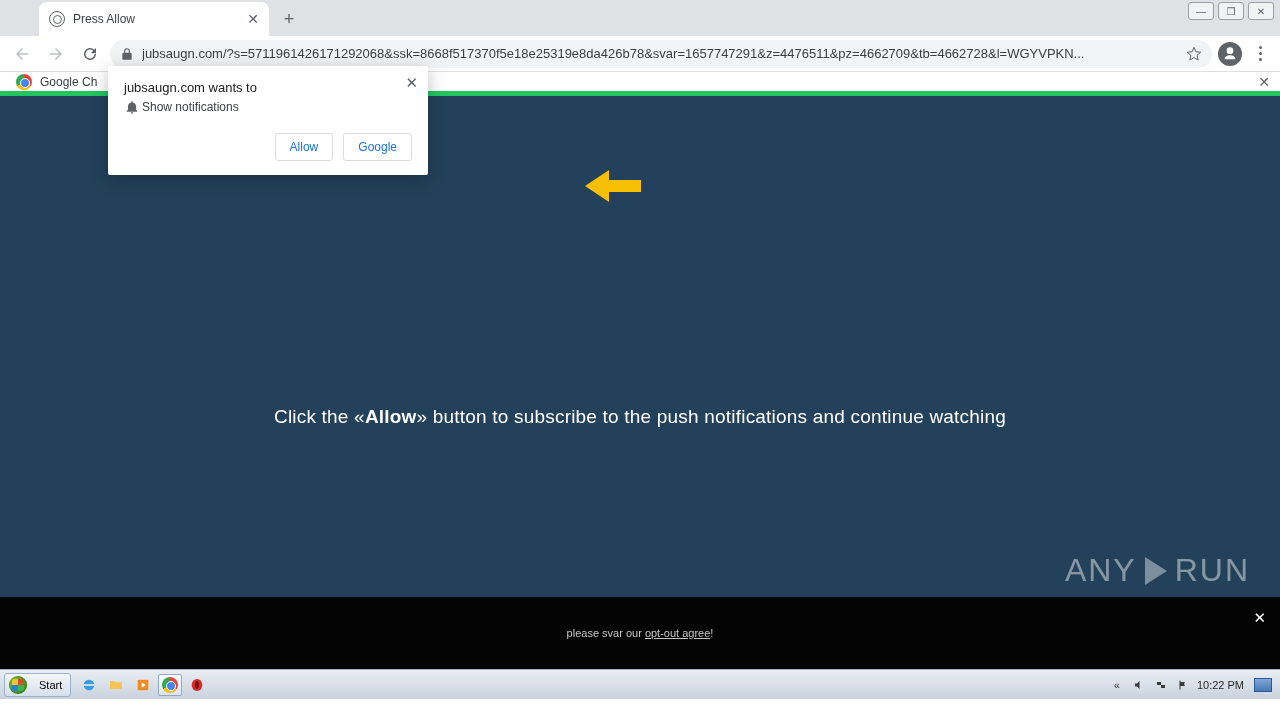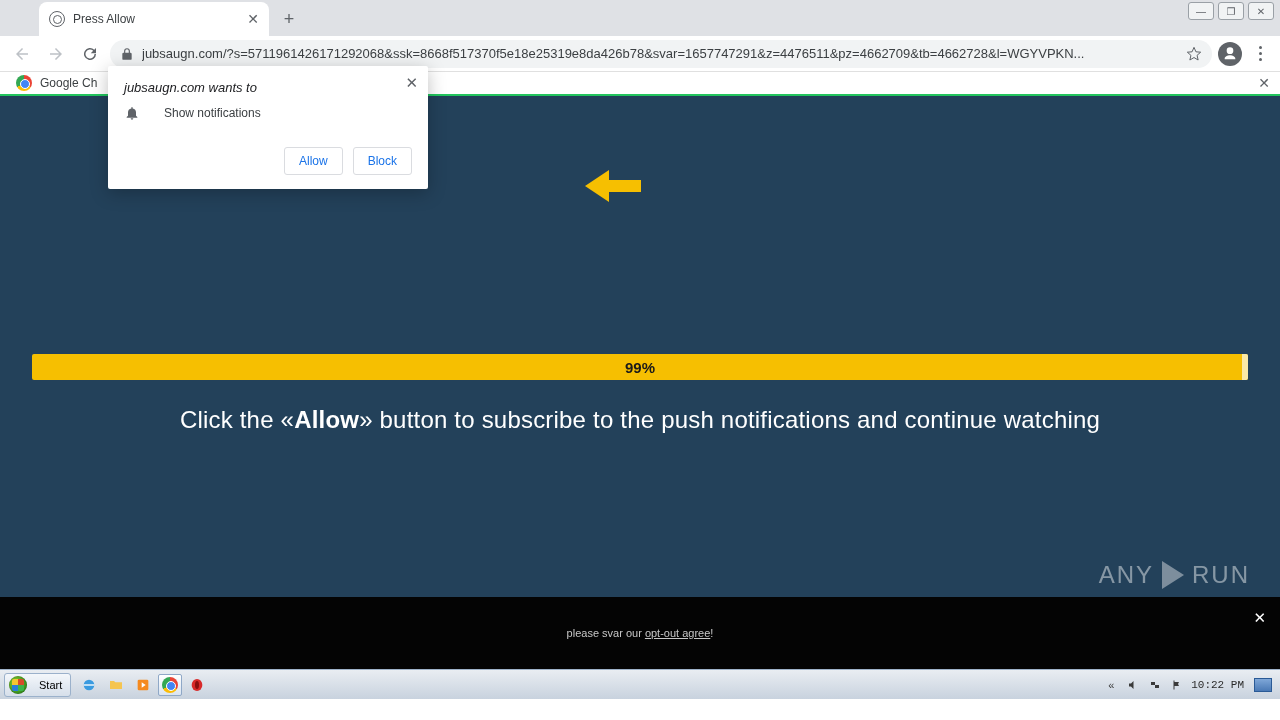--- a/index.html
+++ b/index.html
@@ -19,65 +19,65 @@
 .nav-icon { width: 28px; height: 28px; display: flex; align-items: center; justify-content: center; color: #5f6368; border-radius: 50%; cursor: pointer; }
 .nav-icon.disabled { color: #bdc1c6; cursor: default; }
 .omnibox { flex: 1; background: #f1f3f4; border-radius: 14px; height: 28px; display: flex; align-items: center; padding: 0 10px; gap: 8px; font-size: 13px; color: #3c4043; overflow: hidden; white-space: nowrap; }
 .lock { color: #5f6368; }
 .url-text { flex: 1; overflow: hidden; text-overflow: ellipsis; }
 .star { color: #5f6368; }
 .avatar { width: 24px; height: 24px; border-radius: 50%; background: #5f6368; display: flex; align-items: center; justify-content: center; color: #fff; font-size: 14px; }
 .menu-dots { width: 24px; display: flex; flex-direction: column; align-items: center; gap: 3px; cursor: pointer; }
 .menu-dots span { width: 3px; height: 3px; background: #5f6368; border-radius: 50%; }
 
-.bookmark-bar { background: #fff; height: 24px; display: flex; align-items: center; padding: 0 16px; border-bottom: 2px solid #22c55e; font-size: 12px; color: #3c4043; position: relative; }
+.bookmark-bar { background: #fff; height: 24px; display: flex; align-items: center; padding: 0 16px; border-bottom: 5px solid #22c55e; font-size: 12px; color: #3c4043; position: relative; }
 .chrome-logo { width: 16px; height: 16px; border-radius: 50%; background: conic-gradient(#ea4335 0 120deg, #fbbc05 120deg 240deg, #34a853 240deg 360deg); position: relative; margin-right: 8px; }
 .chrome-logo::after { content: ""; position: absolute; left: 4px; top: 4px; width: 8px; height: 8px; background: #4285f4; border: 1px solid #fff; border-radius: 50%; }
 .bb-close { position: absolute; right: 10px; color: #5f6368; font-size: 14px; cursor: pointer; }
 
 
 .page { position: relative; background: #23415a; height: 501px; overflow: hidden; }
 .arrow { position: absolute; left: 585px; top: 70px; }
 .arrow svg { fill: #f6bf01; }
 .progress-wrap { position: absolute; left: 32px; right: 32px; top: 258px; }
 .progress { background: #f6bf01; height: 26px; border-radius: 2px; display: flex; align-items: center; justify-content: center; color: #1a1a1a; font-weight: 600; font-size: 15px; }
 .progress-end { position: absolute; right: 0; top: 0; width: 6px; height: 26px; background: #fbe9a6; border-radius: 0 2px 2px 0; }
-.instruction { position: absolute; left: 0; right: 0; top: 310px; text-align: center; color: #fff; font-size: 24px; letter-spacing: 0.2px; }
+.instruction { position: absolute; left: 0; right: 0; top: 310px; text-align: center; color: #fff; font-size: 19px; letter-spacing: 0.2px; }
 .instruction b { font-weight: 700; }
 
 
 .notif-prompt { position: absolute; left: 108px; top: 66px; width: 320px; background: #fff; box-shadow: 0 4px 18px rgba(0,0,0,0.25); border-radius: 2px; padding: 14px 16px 14px 16px; z-index: 50; font-size: 13px; color: #202124; }
 .notif-prompt .np-close { position: absolute; right: 10px; top: 8px; color: #5f6368; font-size: 15px; cursor: pointer; }
-.np-head { margin-bottom: 10px; font-style: italic; }
-.np-row { display: flex; align-items: center; gap: 24px; margin-bottom: 26px; font-size: 12px; color: #3c4043; }
+.np-head { margin-bottom: 4px; }
+.np-row { display: flex; align-items: center; gap: 2px; margin-bottom: 18px; font-size: 12px; color: #3c4043; }
 .bell { color: #5f6368; }
 .np-btns { display: flex; justify-content: flex-end; gap: 10px; }
 .np-btn { border: 1px solid #dadce0; background: #fff; color: #1a73e8; font-size: 12px; padding: 6px 14px; border-radius: 3px; cursor: pointer; }
 
 
 .consent { background: #040404; height: 72px; color: #c7c7c7; font-size: 11px; display: flex; flex-direction: column; align-items: center; justify-content: center; position: relative; padding: 0 60px; text-align: center; line-height: 1.5; }
 .consent a { color: #c7c7c7; text-decoration: underline; }
 .consent-close { position: absolute; right: 14px; top: 10px; color: #fff; font-size: 15px; cursor: pointer; }
 
 
-.anyrun { position: absolute; right: 30px; bottom: 8px; opacity: 0.45; color: #fff; font-size: 24px; letter-spacing: 2px; font-weight: 300; display: flex; align-items: center; gap: 8px; pointer-events: none; }
+.anyrun { position: absolute; right: 30px; bottom: 8px; opacity: 0.45; color: #fff; font-size: 32px; letter-spacing: 2px; font-weight: 300; display: flex; align-items: center; gap: 8px; pointer-events: none; }
 .anyrun .play { width: 0; height: 0; border-left: 22px solid #fff; border-top: 14px solid transparent; border-bottom: 14px solid transparent; opacity: 0.9; }
 .anyrun .thin { font-weight: 200; }
 
 
 .taskbar { height: 30px; background: linear-gradient(#e9edf2, #c8d2de); border-top: 1px solid #9fb2c9; display: flex; align-items: center; padding: 0 4px; font-size: 11px; }
 .start { display: flex; align-items: center; gap: 12px; background: linear-gradient(#f4f7fb, #d6dfea); border: 1px solid #9bb1cb; border-radius: 3px; padding: 2px 8px 2px 4px; cursor: pointer; }
 .start-orb { width: 18px; height: 18px; border-radius: 50%; background: radial-gradient(circle at 30% 30%, #7fc62b, #1e7e1a); box-shadow: inset 0 0 2px rgba(0,0,0,0.4); position: relative; }
 .start-orb::before { content:""; position:absolute; left:3px; top:3px; width:12px; height:12px; background: conic-gradient(#d84b2a 0 90deg,#3db54a 90deg 180deg,#2a7ed8 180deg 270deg,#f5c72f 270deg 360deg); border-radius:2px; }
 .tb-items { display: flex; gap: 3px; margin-left: 6px; }
 .tb-ico { width: 24px; height: 22px; border: 1px solid transparent; border-radius: 2px; display: flex; align-items: center; justify-content: center; cursor: pointer; }
 .tb-ico.active { background: linear-gradient(#fff, #d9e4f1); border: 1px solid #8fa8c7; }
 .tray { margin-left: auto; display: flex; align-items: center; gap: 6px; padding-right: 4px; color: #2a2a2a; }
 .tray-ico { width: 16px; height: 16px; display: flex; align-items: center; justify-content: center; font-size: 11px; color: #3a3a3a; }
-.clock { font-size: 11px; font-family: Liberation Mono, monospace; }
+.clock { font-size: 11px; }
 .showdesk { width: 18px; height: 14px; background: linear-gradient(#7fa7d8, #4a79b5); border: 1px solid #2a5a96; margin-left: 4px; }
 
 svg { display: block; }
 </style>
 </head>
 <body>
 
 <div class="browser-top">
   <div class="tab">
     <span class="favicon"></span>
@@ -137,26 +137,20 @@
   <span class="chrome-logo"></span>
   <span>Google Ch</span>
   <span class="bb-close">✕</span>
 </div>
 
 <div class="page">
   <div class="arrow">
     <svg width="56" height="40" viewBox="0 0 56 40">
       <path d="M0 20 L24 4 L24 14 L56 14 L56 26 L24 26 L24 36 Z"></path>
     </svg>
-  </div>
-  <div class="progress-wrap">
-    <div class="progress">
-      <span>99%</span>
-    </div>
-    <div class="progress-end"></div>
   </div>
   <div class="instruction">
     <span>Click the «</span><b>Allow</b><span>» button to subscribe to the push notifications and continue watching</span>
   </div>
   <div class="anyrun">
     <span class="thin">ANY</span>
     <span class="play"></span>
     <span class="thin">RUN</span>
   </div>
 </div>
@@ -174,21 +168,21 @@
   <div class="np-row">
     <span class="bell">
       <svg width="16" height="16" viewBox="0 0 24 24">
           <path fill="currentColor" d="M12 22a2 2 0 0 0 2-2h-4a2 2 0 0 0 2 2zm6-6V11a6 6 0 0 0-5-5.9V4a1 1 0 0 0-2 0v1.1A6 6 0 0 0 6 11v5l-2 2v1h16v-1z"></path>
         </svg>
     </span>
     <span>Show notifications</span>
   </div>
   <div class="np-btns">
     <button class="np-btn">Allow</button>
-    <button class="np-btn">Block</button>
+    <button class="np-btn">Google</button>
   </div>
 </div>
 
 <div class="taskbar">
   <div class="start">
     <span class="start-orb"></span>
     <span>Start</span>
   </div>
   <div class="tb-items">
     <div class="tb-ico">

